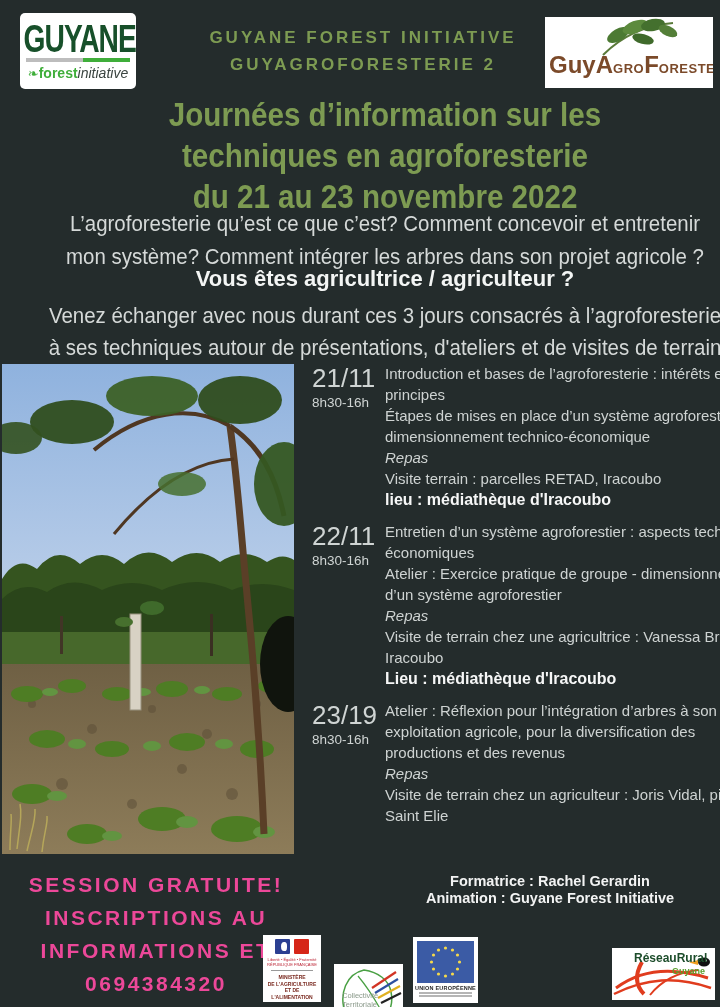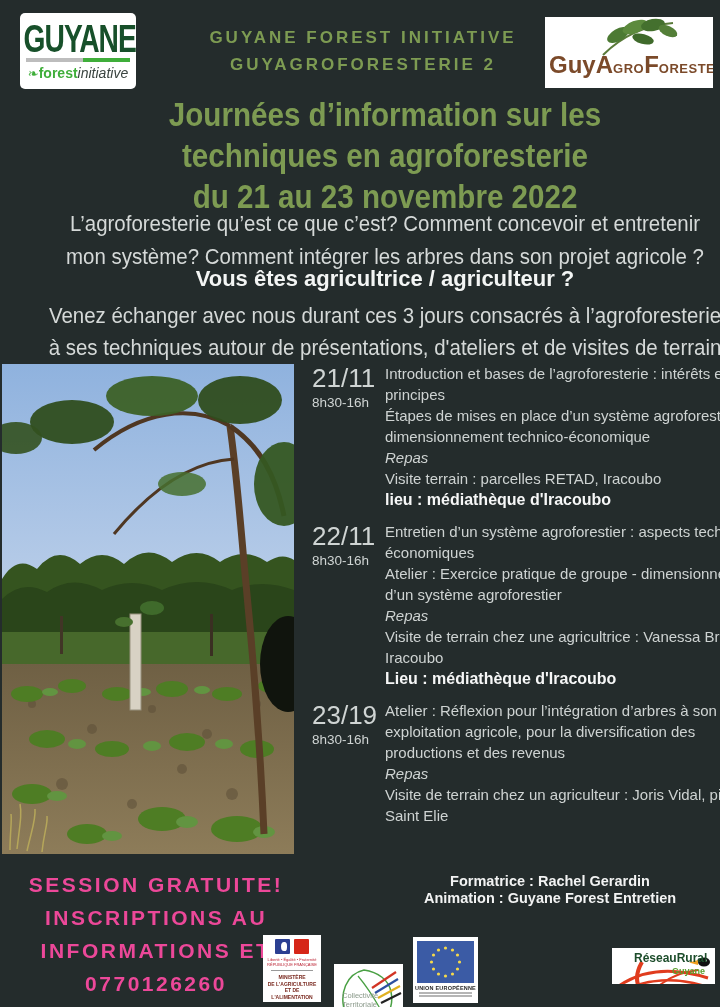--- a/index.html
+++ b/index.html
@@ -103,21 +103,21 @@
 
   .logo-eng { left:502px; top:977px; width:83px; height:58px;margin-top:48px; }
   .eng-top { position:absolute; right:6px; top:3px; font-size:8px; color:#7ab52c; }
   .eng-main { position:absolute; left:4px; top:11px; font-size:15px; font-weight:normal; color:#6aa526; }
   .eng-dot { display:inline-block; width:12px; height:12px; border-radius:50%; background:#7ab52c;
     color:#ffe24a; font-size:8px; line-height:12px; text-align:center; vertical-align:-1px; }
   .eng-sub { position:absolute; right:8px; top:28px; font-size:7.5px; color:#7ab52c; }
   .eng-bars { position:absolute; left:8px; right:8px; bottom:4px; }
   .eng-bars div { height:2px; background:#9cc45e; margin-top:2px; }
 
-  .logo-rr { left:612px; top:948px; width:103px; height:36px; }
+  .logo-rr { left:612px; top:948px; width:103px; height:52px; }
   .rr-main { position:absolute; left:22px; top:3px; font-size:12px; font-weight:bold; color:#1d4d2b; }
   .rr-sub { position:absolute; right:10px; top:18px; font-size:9px; font-weight:bold; color:#5aa02c; }
   .rr-svg { position:absolute; left:0; top:0; }
 </style>
 </head>
 <body>
 
 <div class="poster">
 
   <div class="logo-gfi">
@@ -296,27 +296,27 @@
         </div>
     </div>
 
   </div>
 
   <div class="session">
 
   <div>SESSION GRATUITE!</div>
       <div>INSCRIPTIONS AU</div>
       <div>INFORMATIONS ET</div>
-      <div>0770126260</div>
+      <div>0694384320</div>
     </div>
 
   <div class="credits">
 
   <div>Formatrice : Rachel Gerardin</div>
-      <div>Animation : Guyane Forest Entretien</div>
+      <div>Animation : Guyane Forest Initiative</div>
     </div>
 
   <div class="plogo logo-min">
     <div class="min-flag">
         <span class="b"></span>
         <span class="r"></span>
         <span class="w"></span>
       </div>
     <div class="min-motto">Liberté • Égalité • Fraternité</div>
     <div class="min-motto">RÉPUBLIQUE FRANÇAISE</div>

